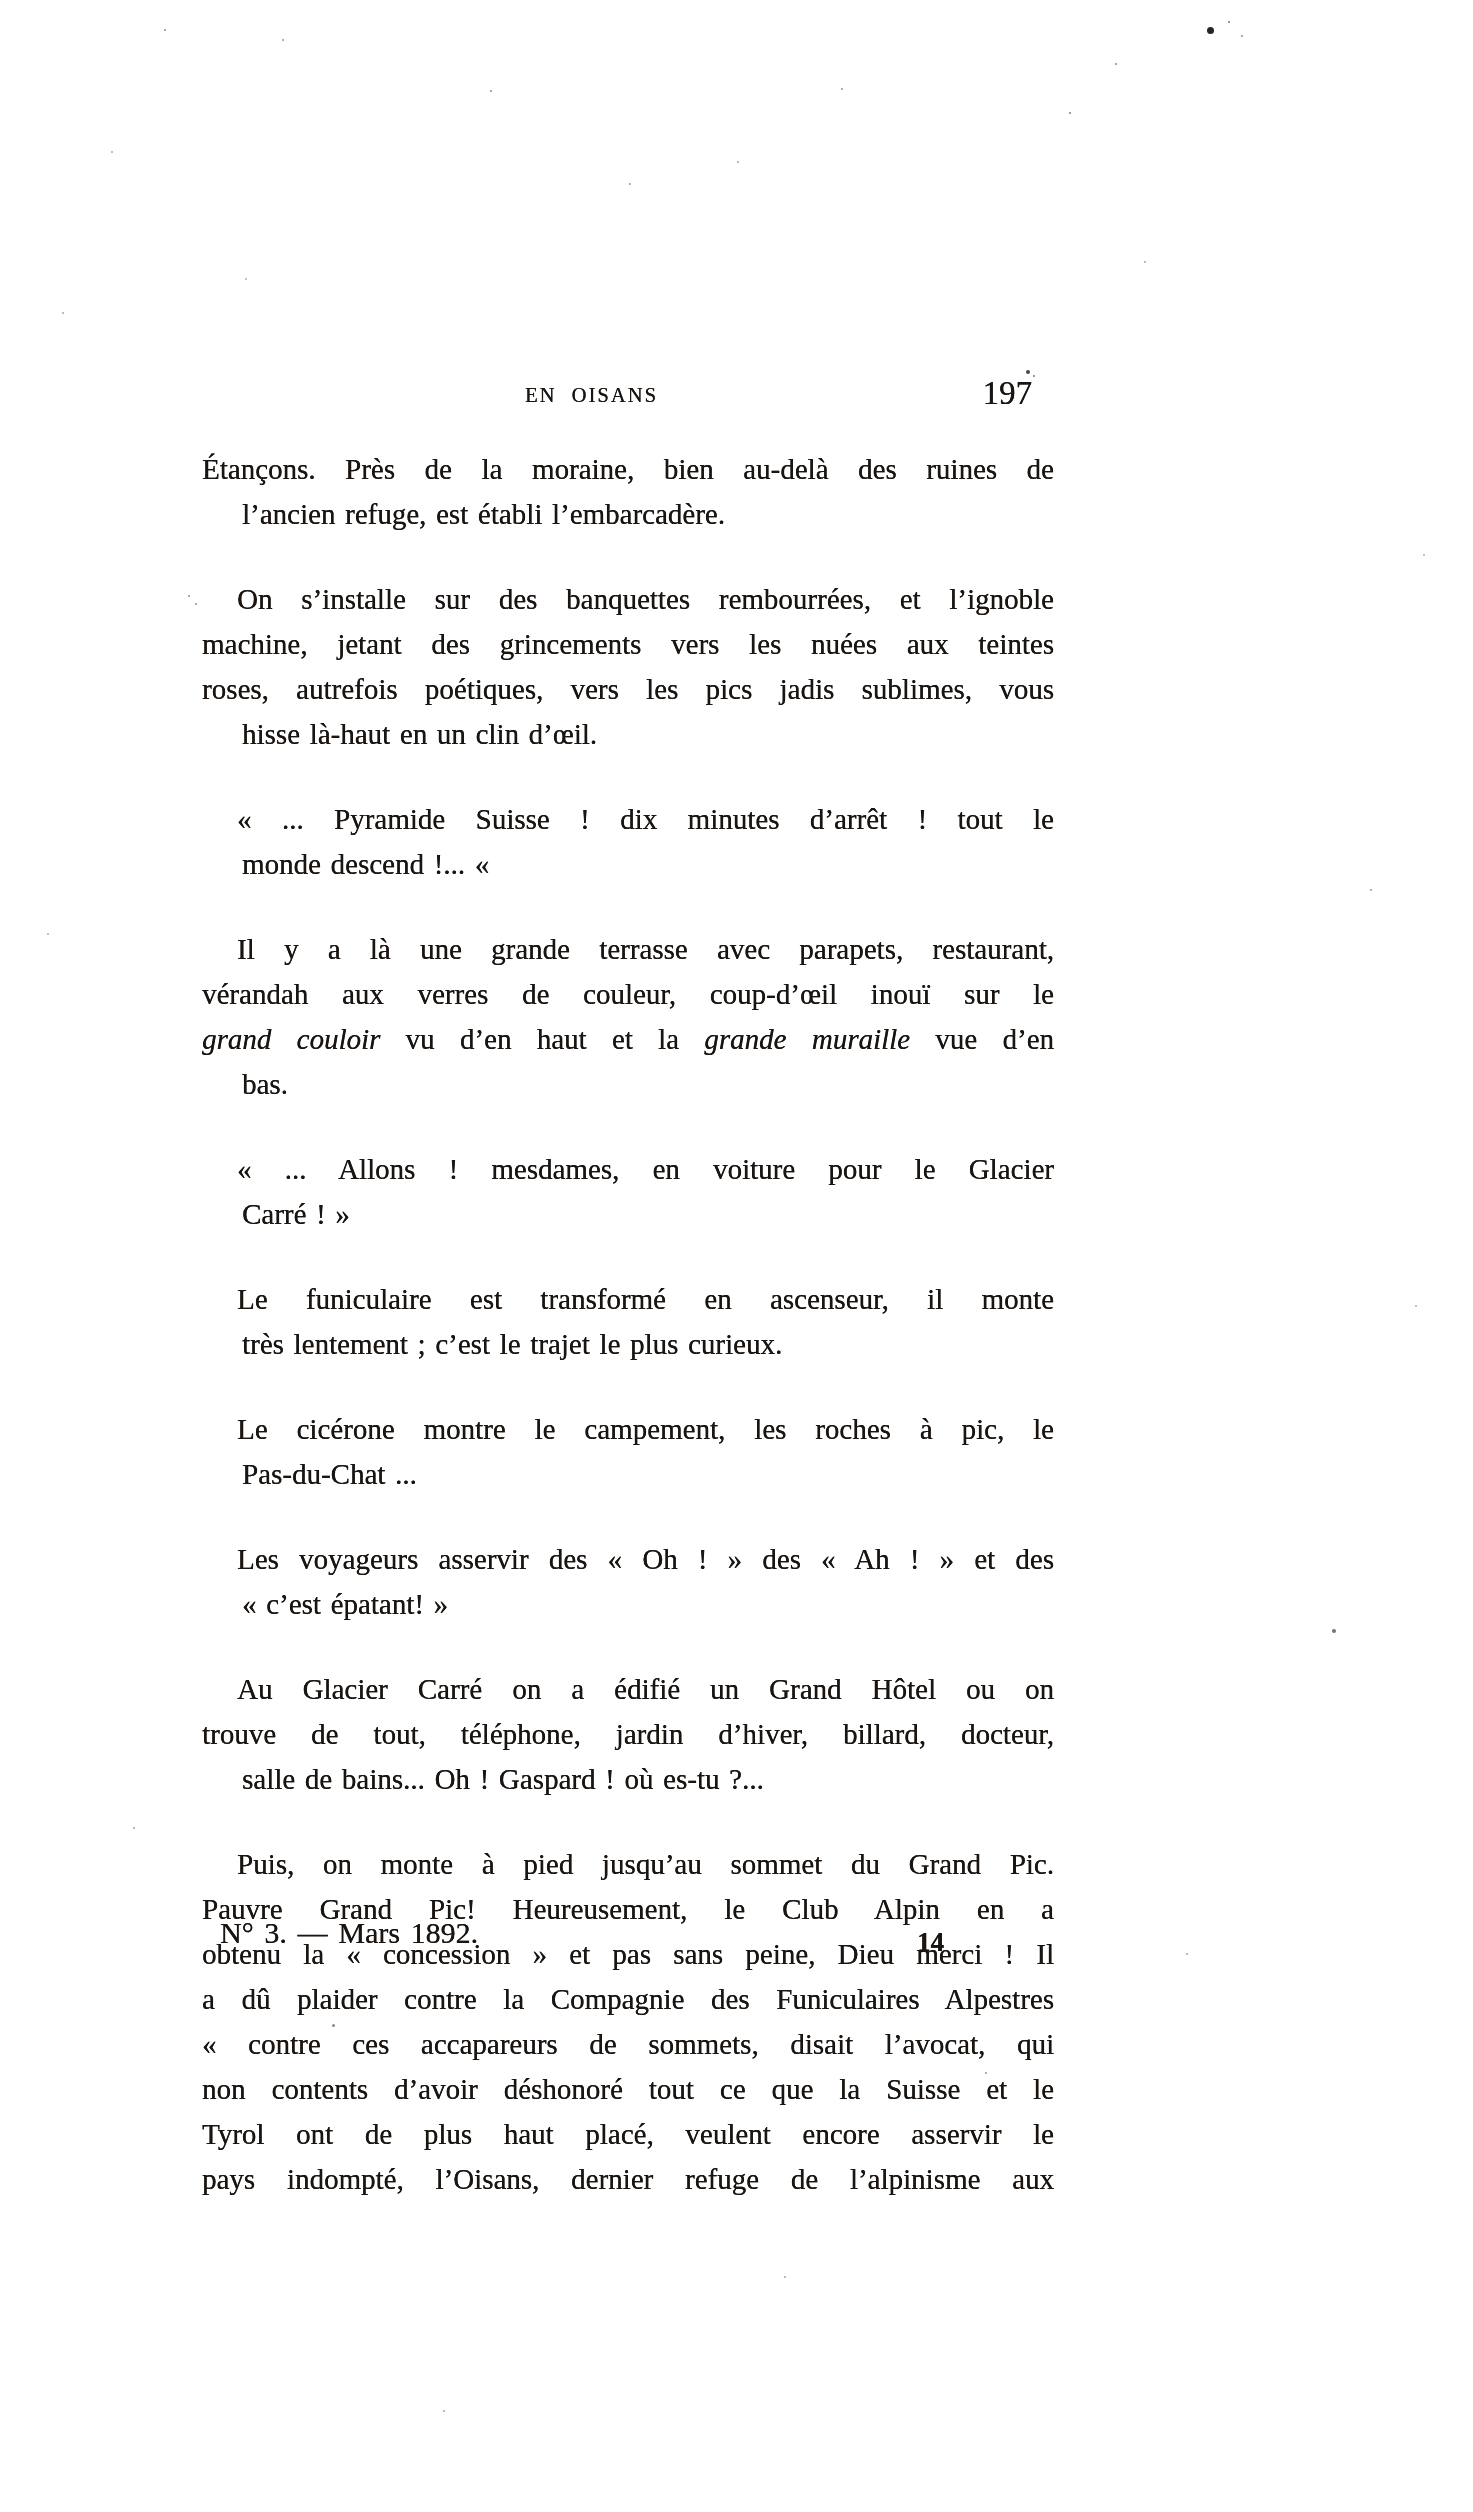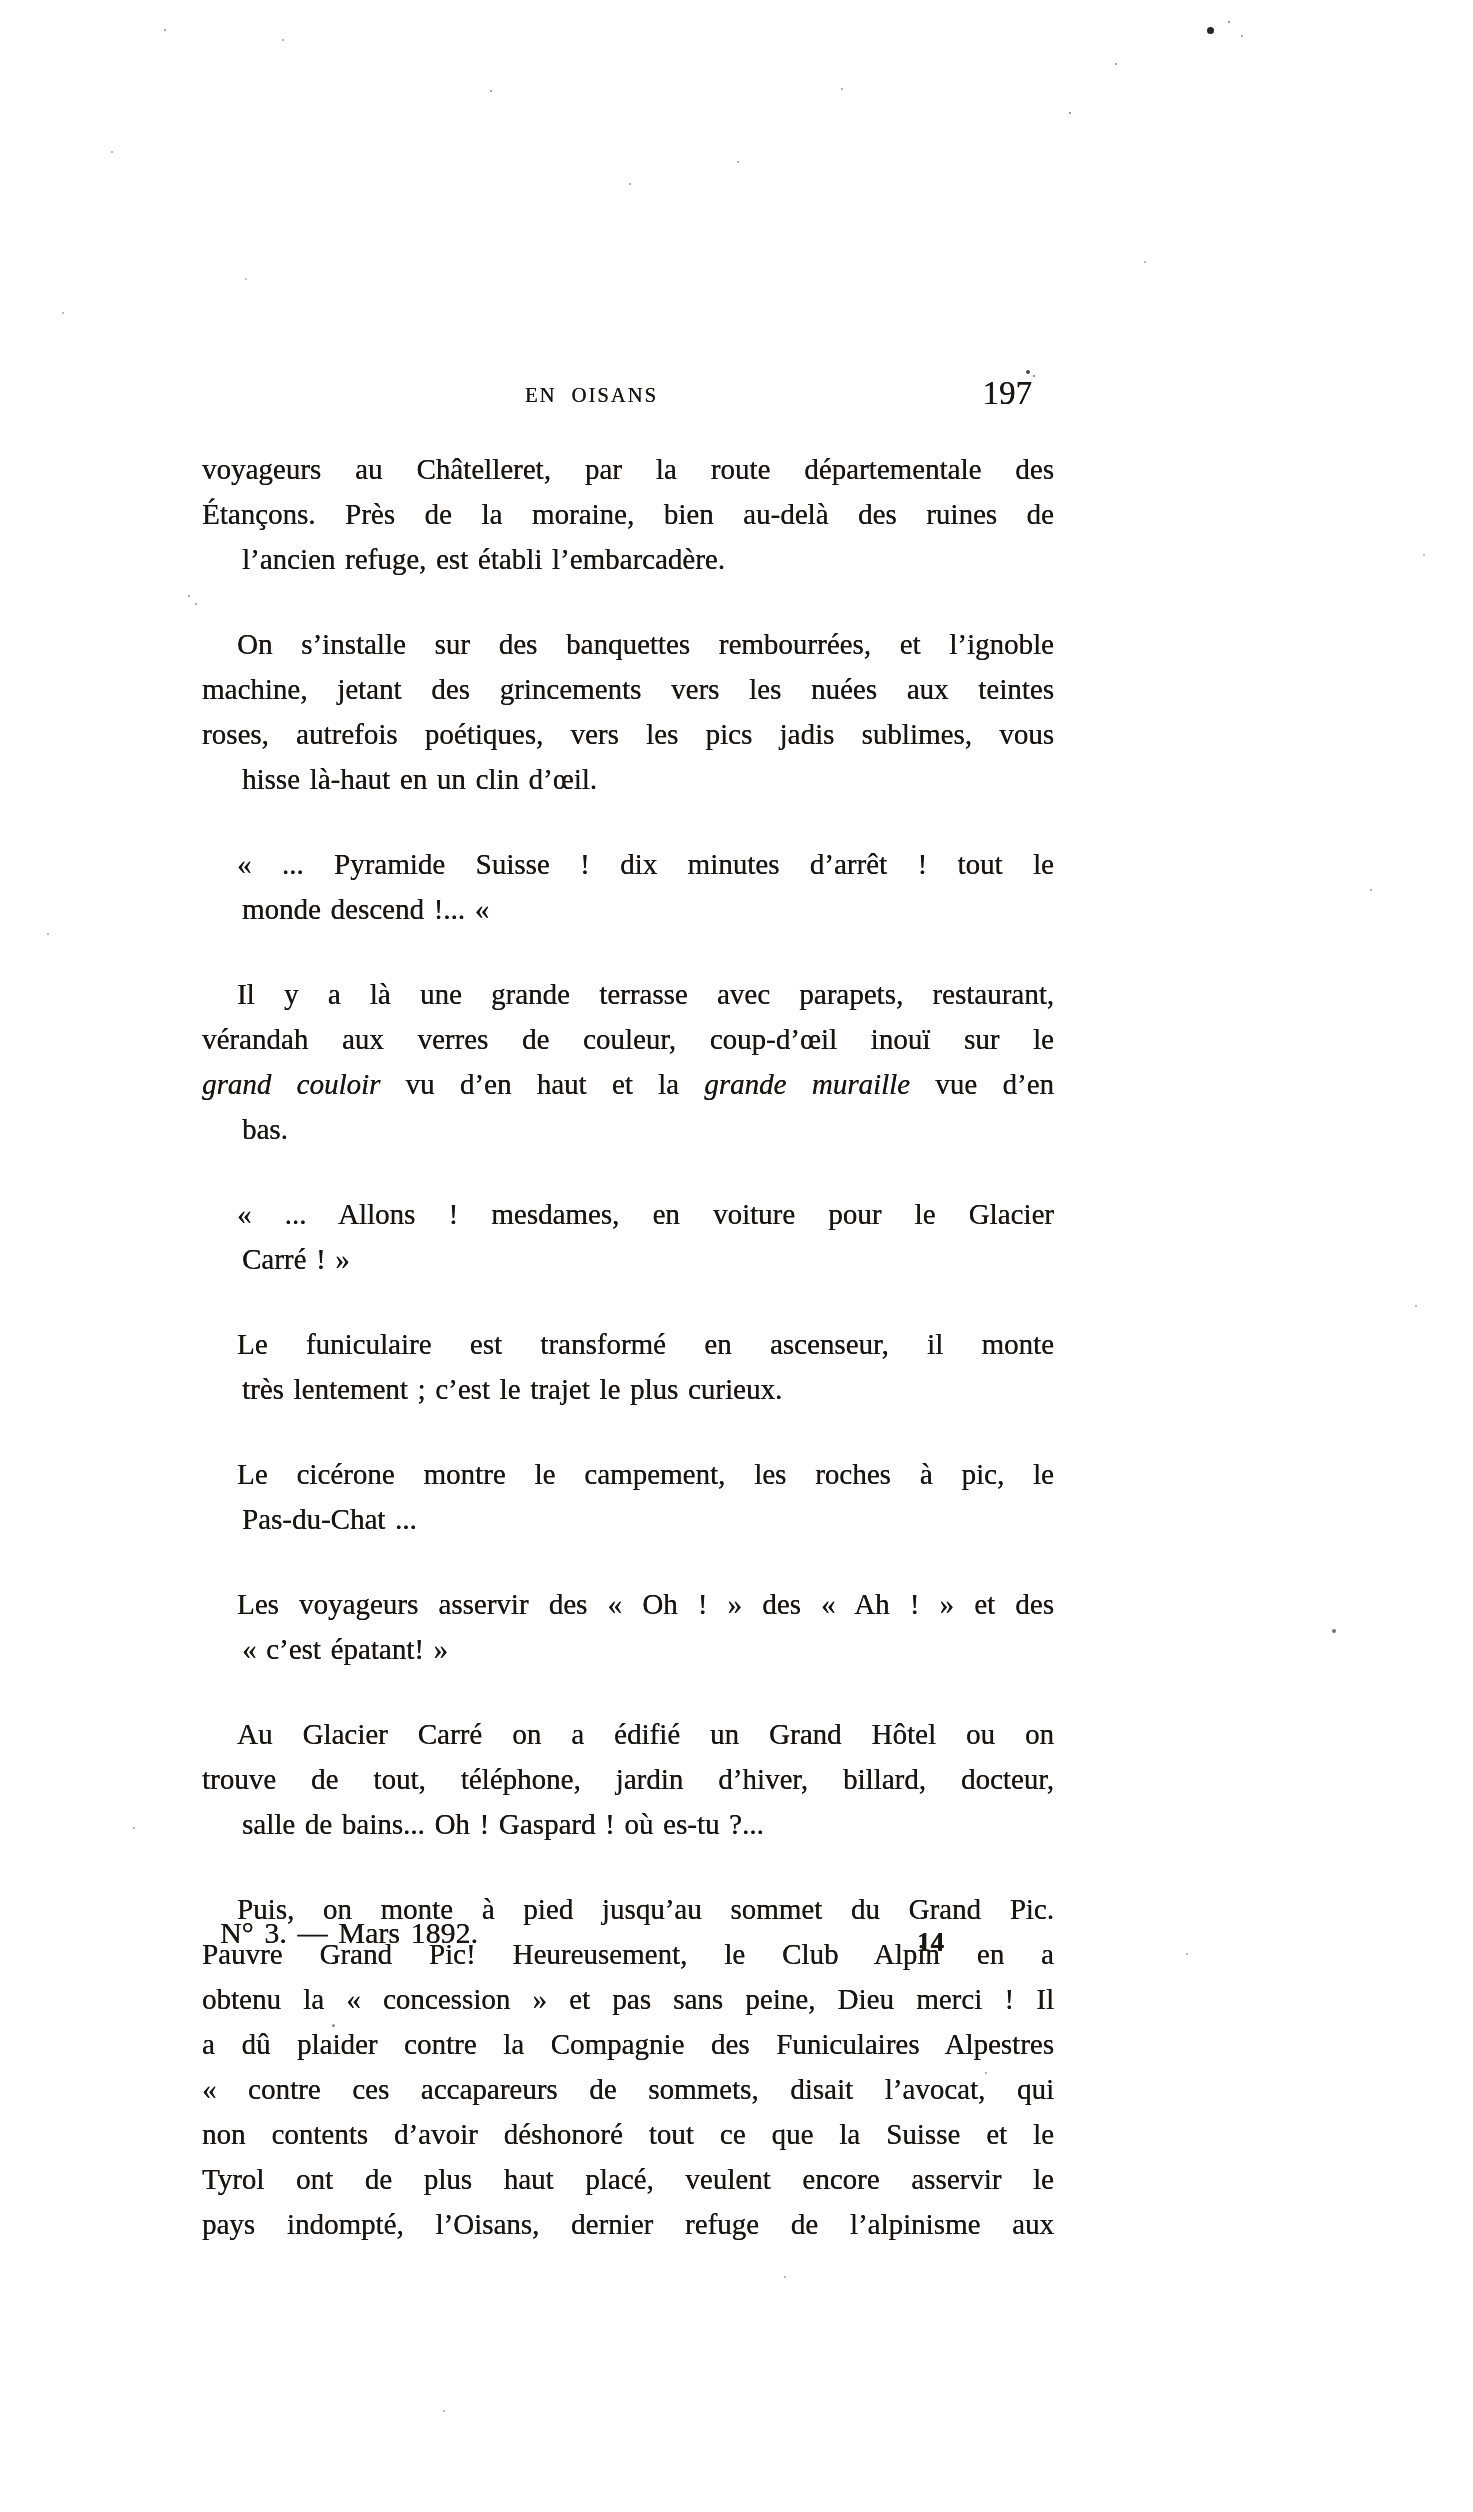--- a/index.html
+++ b/index.html
@@ -87,21 +87,20 @@
 </head>
 <body>
 
 <div class="page">
 
   <div class="running-title">EN OISANS</div>
 
   <div class="page-number">197</div>
 
   <div class="body-column" id="body-column">
-      <div class="line"><span>voyageurs au Châtelleret, par la route départementale des</span></div>
       <div class="line"><span>Étançons. Près de la moraine, bien au-delà des ruines de</span></div>
       <div class="line end"><span>l’ancien refuge, est établi l’embarcadère.</span></div>
       <div class="line ind"><span>On s’installe sur des banquettes rembourrées, et l’ignoble</span></div>
       <div class="line"><span>machine, jetant des grincements vers les nuées aux teintes</span></div>
       <div class="line"><span>roses, autrefois poétiques, vers les pics jadis sublimes, vous</span></div>
       <div class="line end"><span>hisse là-haut en un clin d’œil.</span></div>
       <div class="line ind"><span>« ... Pyramide Suisse ! dix minutes d’arrêt ! tout le</span></div>
       <div class="line end"><span>monde descend !... «</span></div>
       <div class="line ind"><span>Il y a là une grande terrasse avec parapets, restaurant,</span></div>
       <div class="line"><span>vérandah aux verres de couleur, coup-d’œil inouï sur le</span></div>

